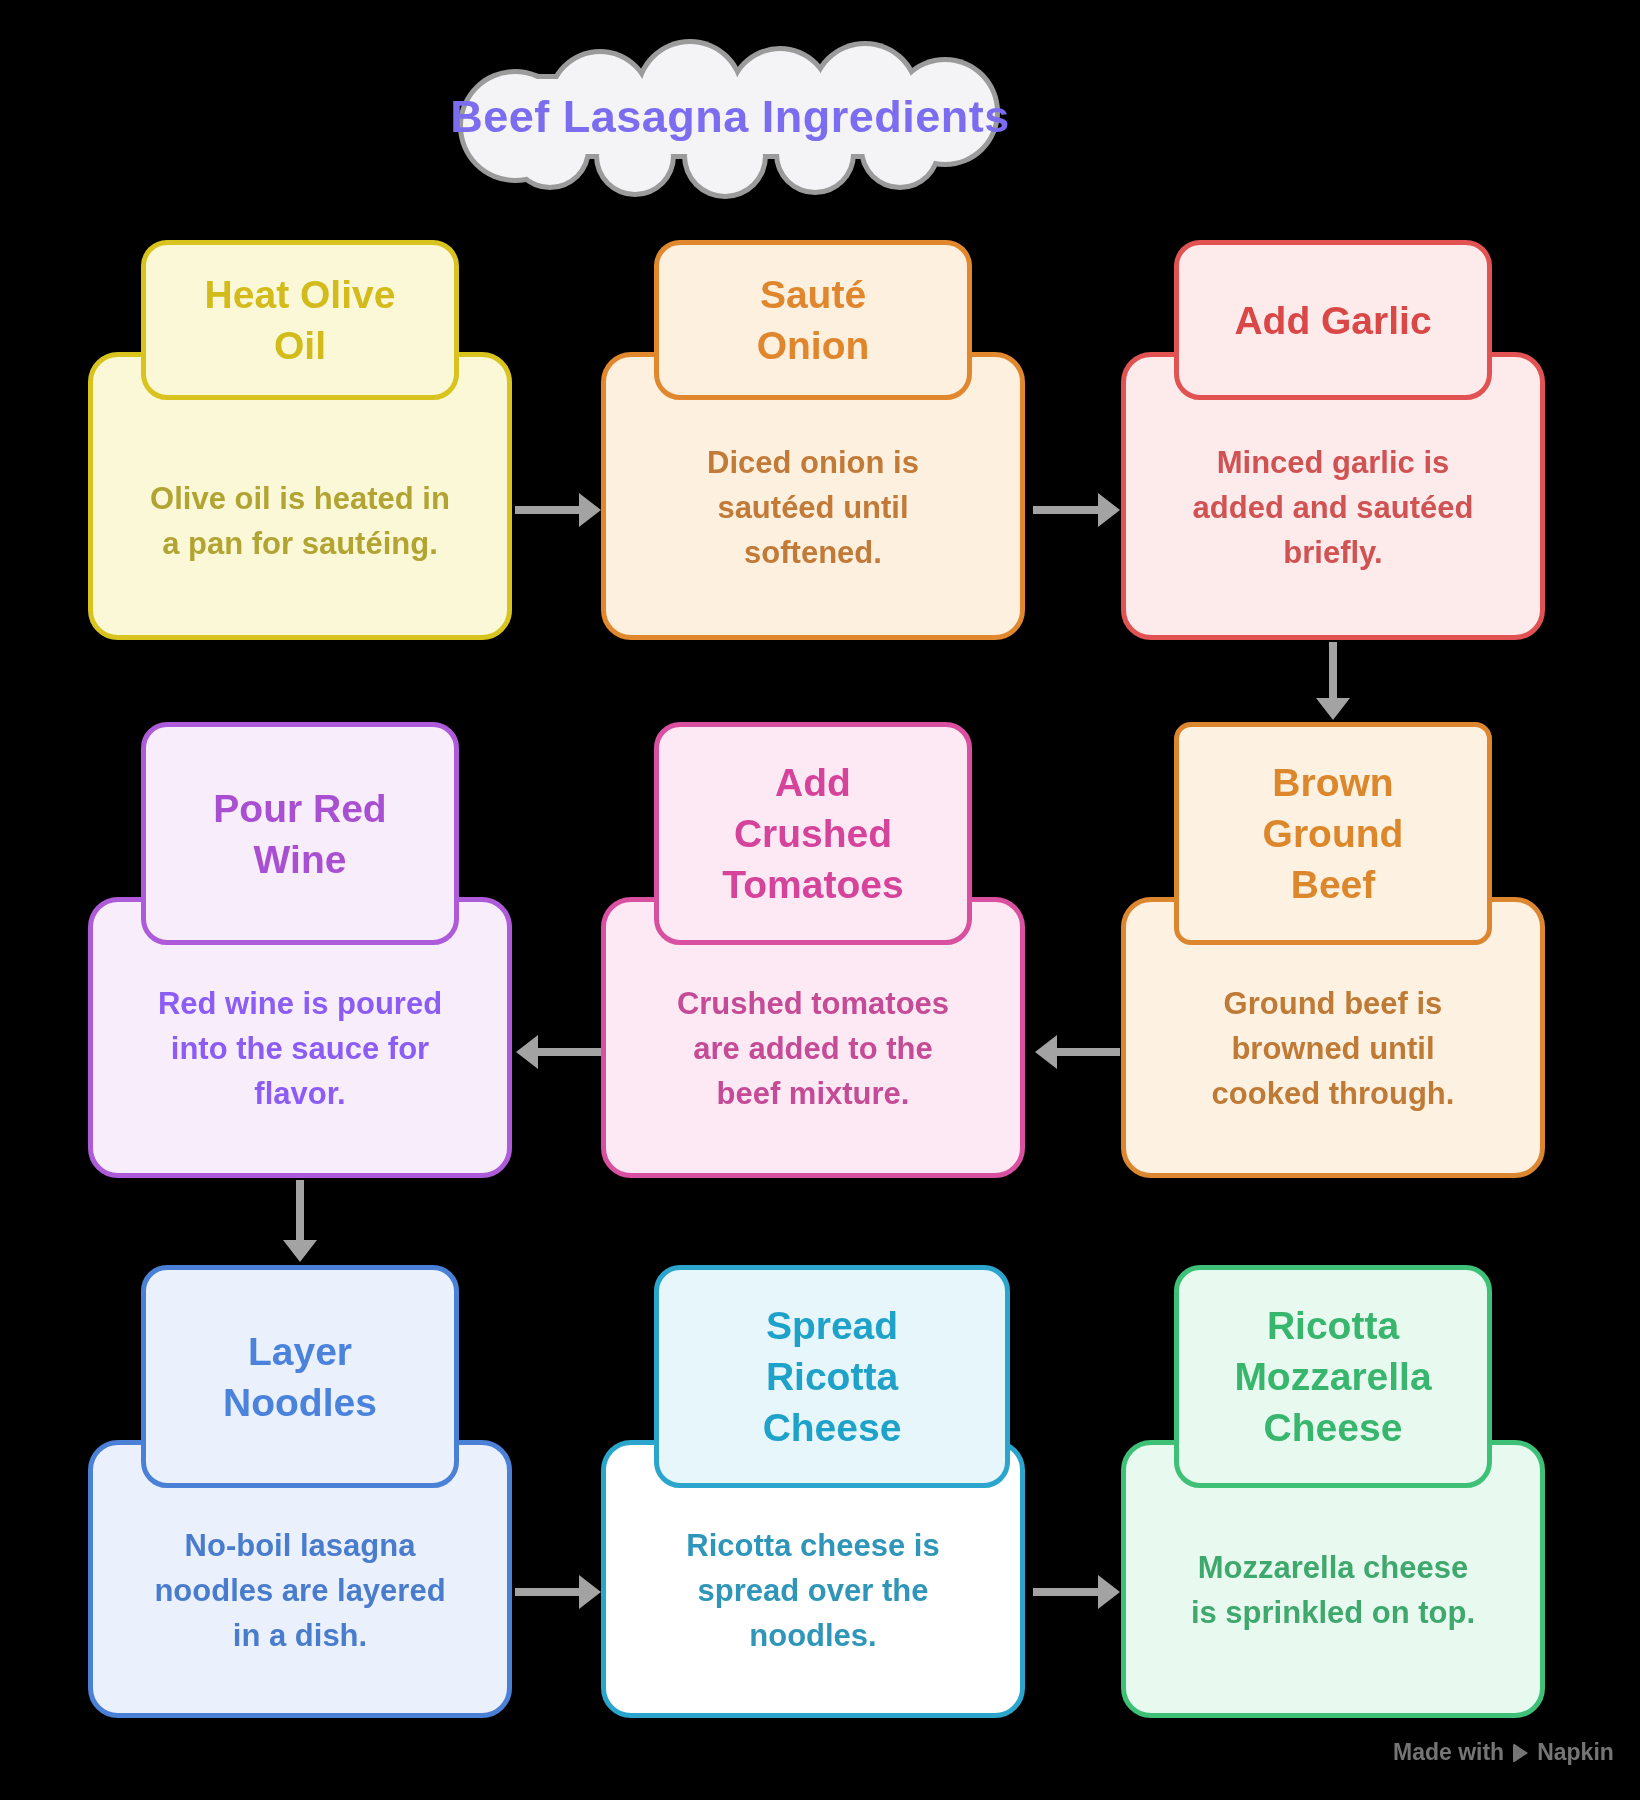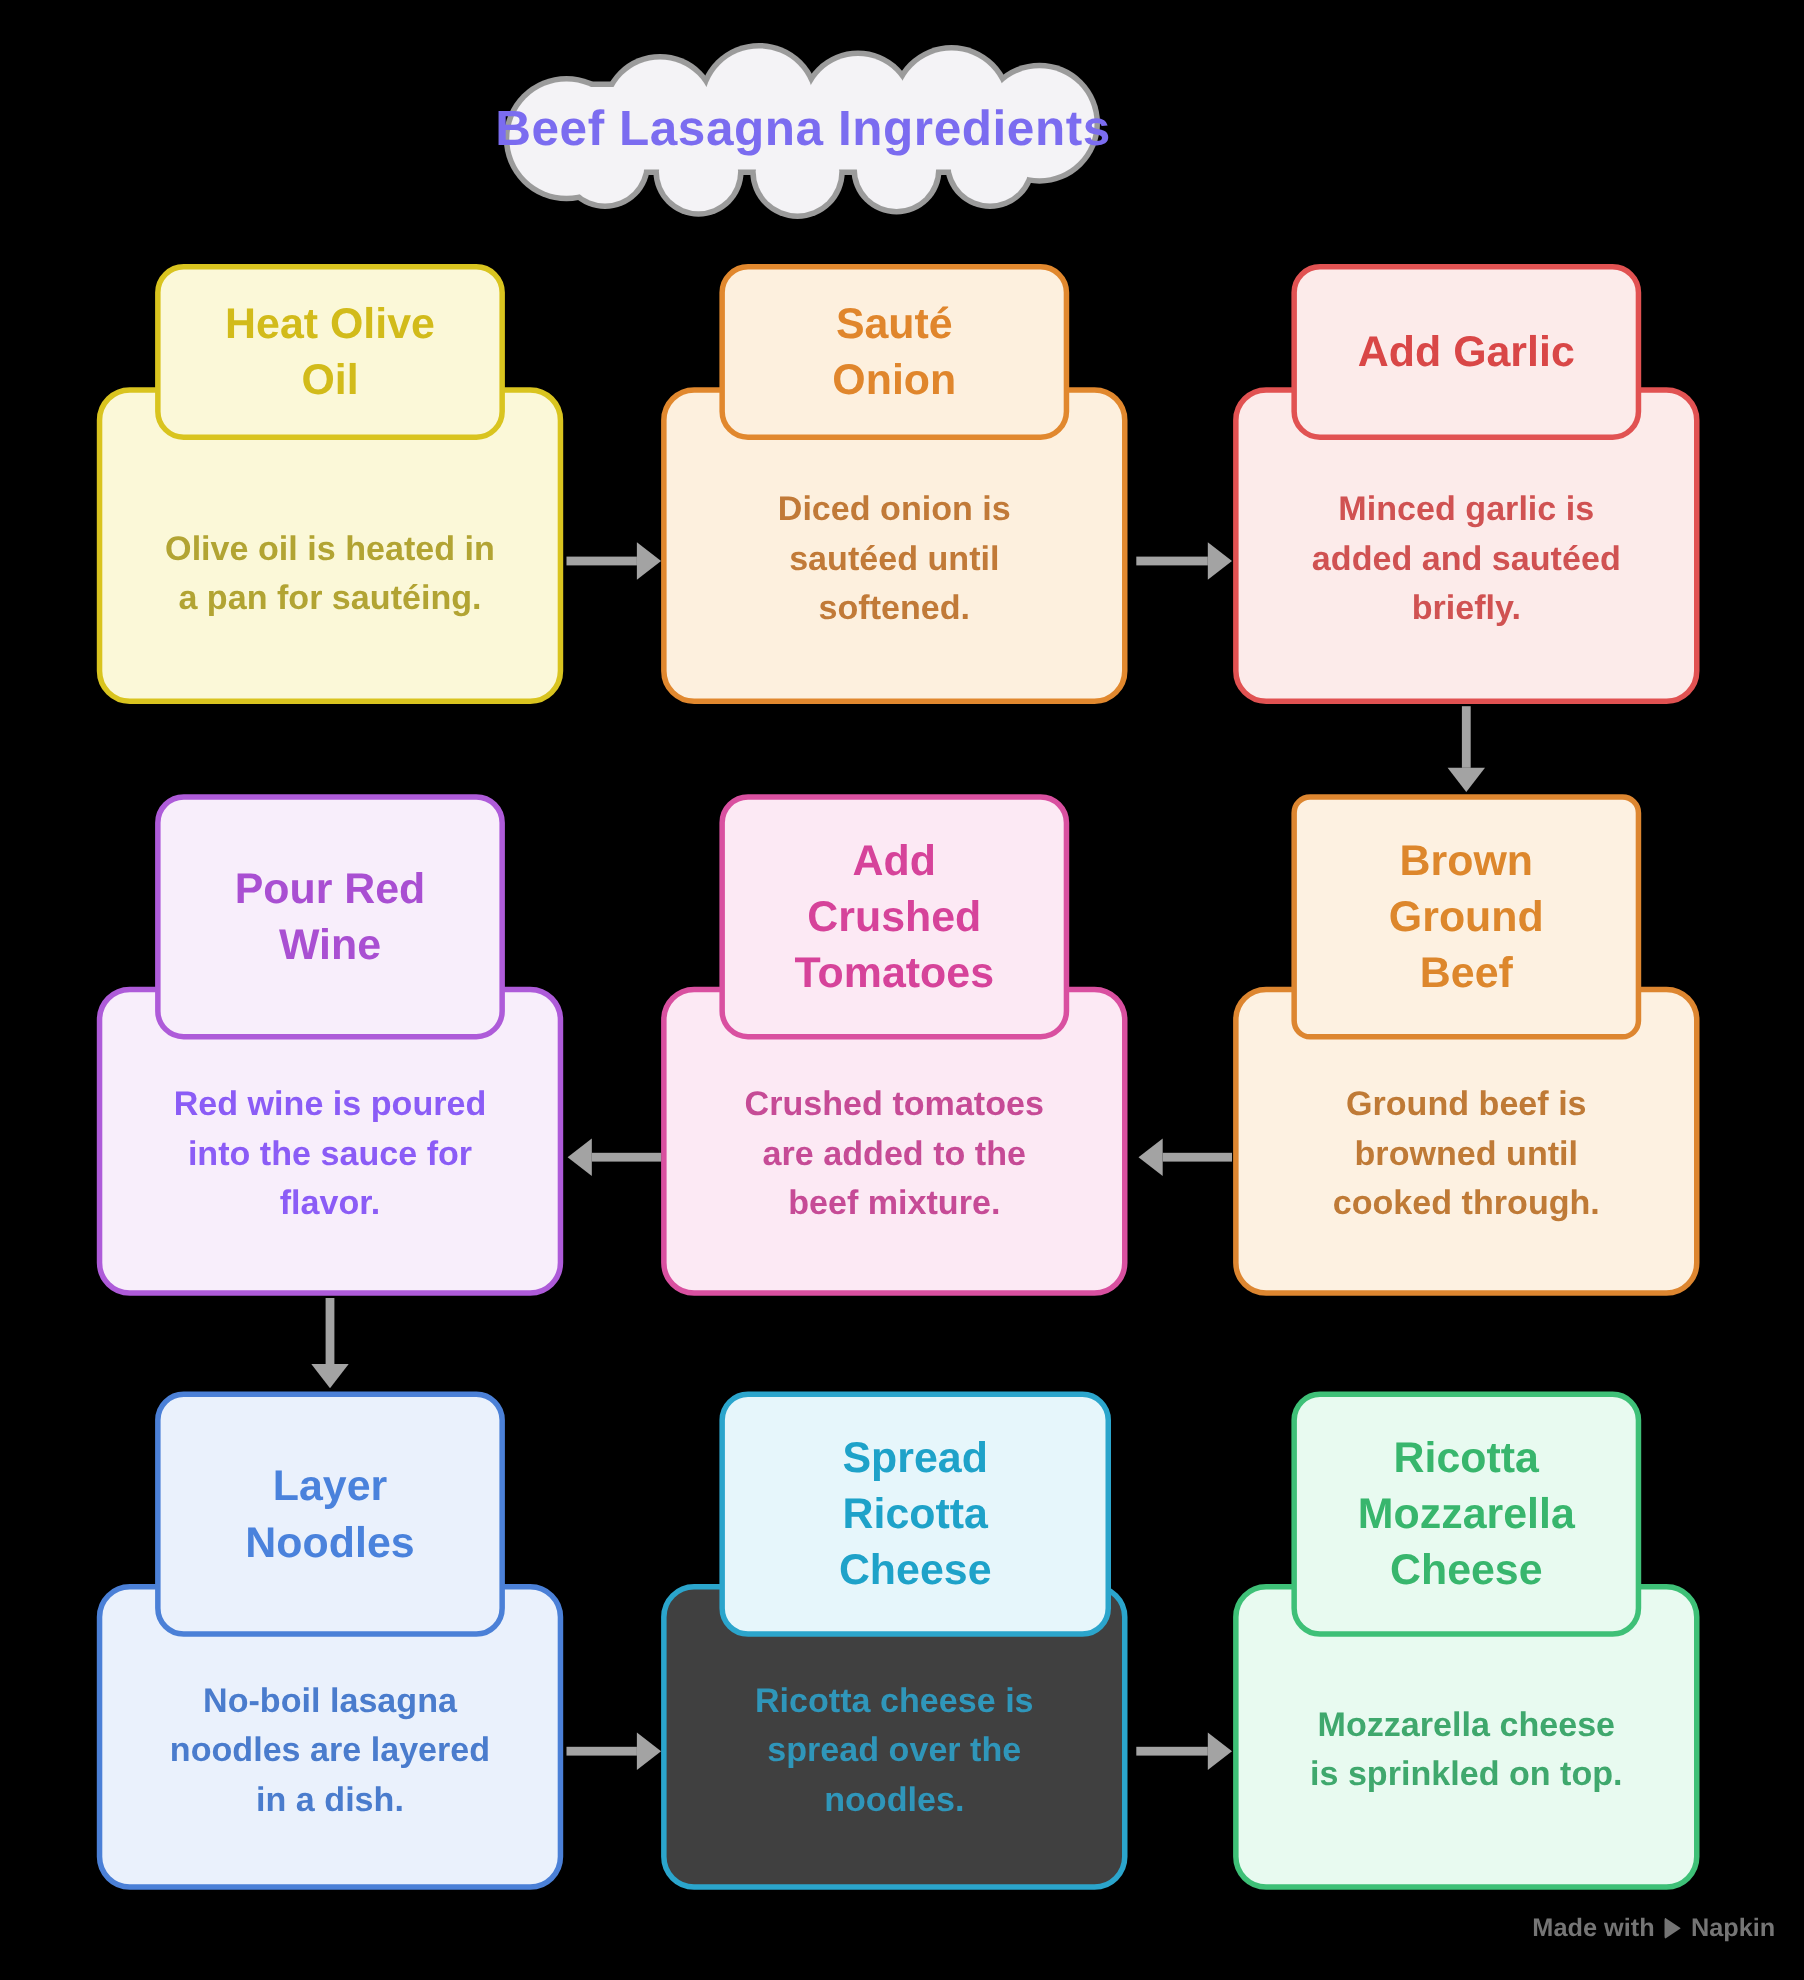--- a/index.html
+++ b/index.html
@@ -176,21 +176,21 @@
       <div class="body-text" style="color: rgb(74, 124, 205);">No-boil lasagna
 noodles are layered
 in a dish.</div>
     </div>
     <div class="title-box" style="left: 53px; width: 318px; height: 223px; background: rgb(234, 241, 252); border-color: rgb(75, 128, 215);">
       <div class="title-text" style="color: rgb(74, 130, 220);">Layer
 Noodles</div>
     </div>
   </div>
       <div class="step" style="left: 601px; top: 1265px; width: 424px; height: 453px;">
-    <div class="body-box" style="top: 175px; height: 278px; background: #404040; border-color: rgb(43, 165, 204); justify-content: center;">
+    <div class="body-box" style="top: 175px; height: 278px; background: #ffffff; border-color: rgb(43, 165, 204); justify-content: center;">
       <div class="body-text" style="color: rgb(47, 150, 186);">Ricotta cheese is
 spread over the
 noodles.</div>
     </div>
     <div class="title-box" style="left: 53px; width: 356px; height: 223px; background: rgb(230, 246, 251); border-color: rgb(43, 165, 204);">
       <div class="title-text" style="color: rgb(30, 162, 201);">Spread
 Ricotta
 Cheese</div>
     </div>
   </div>

